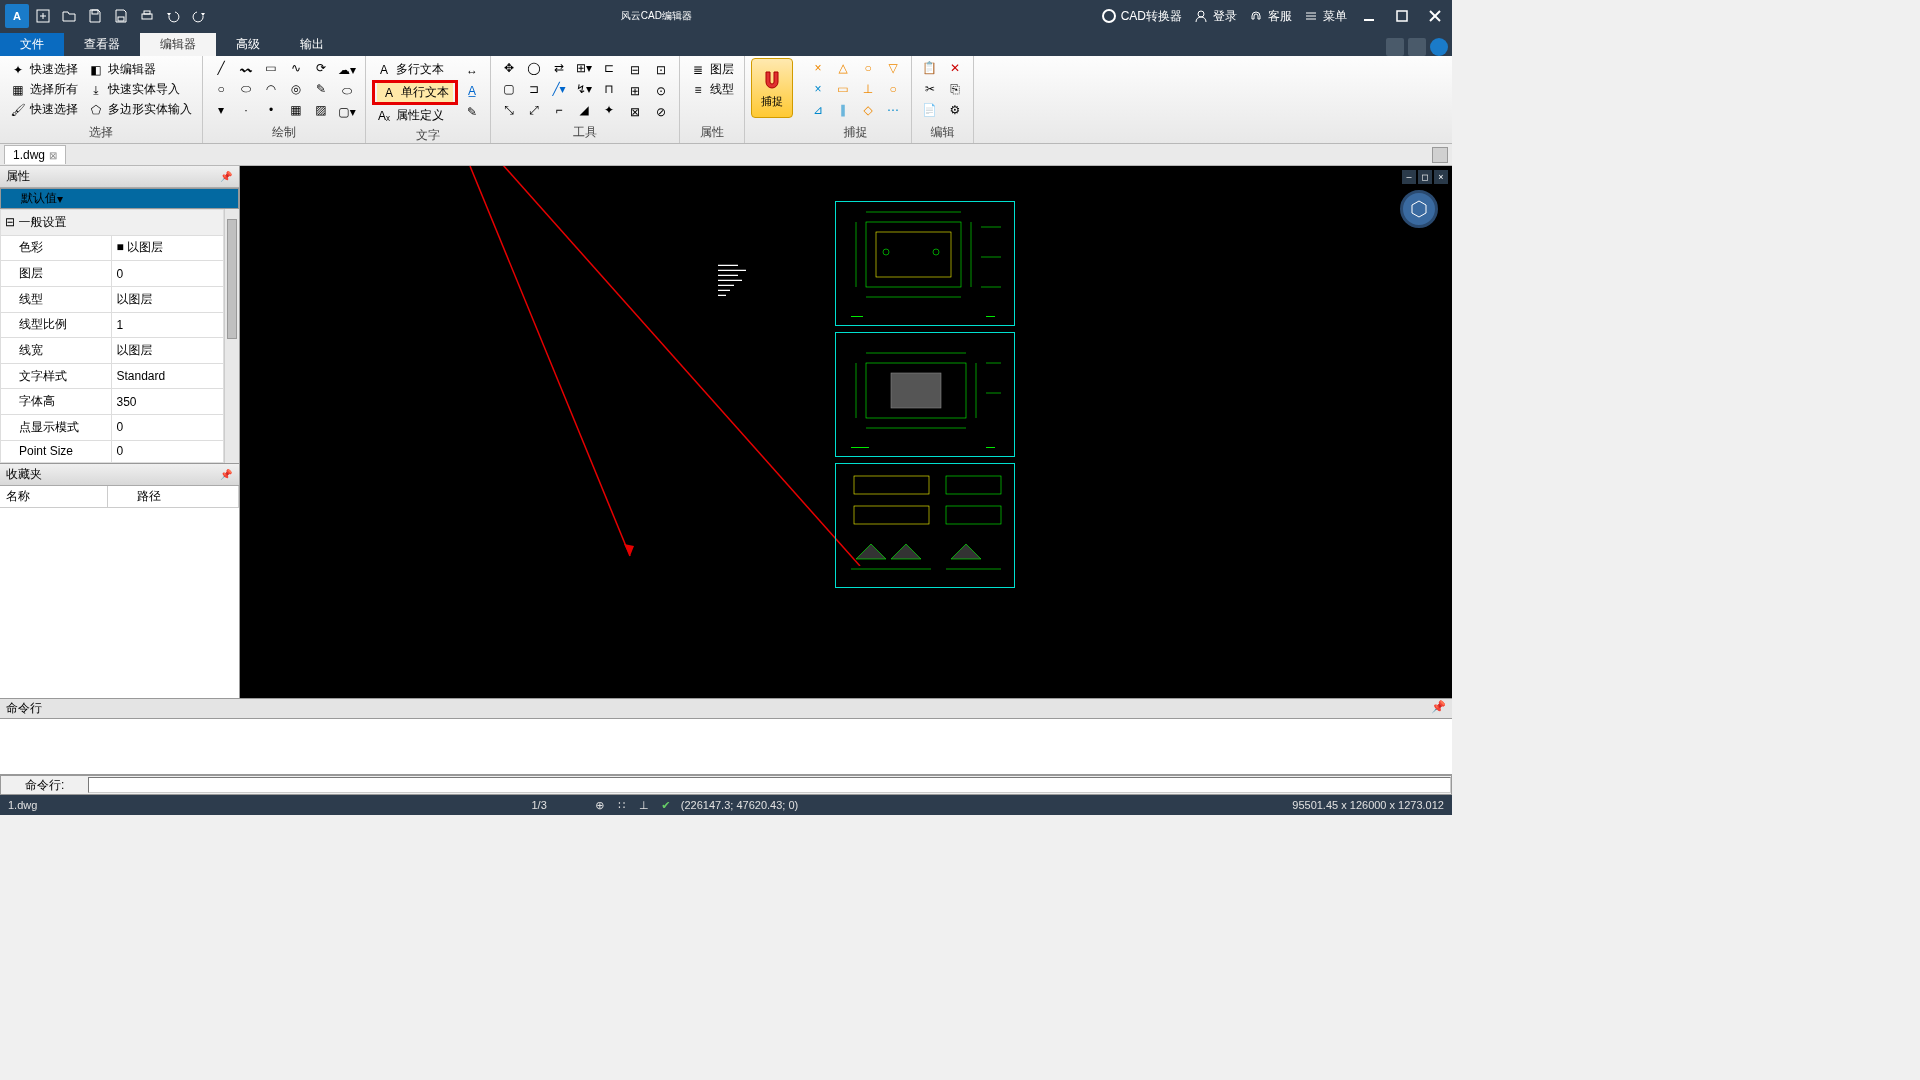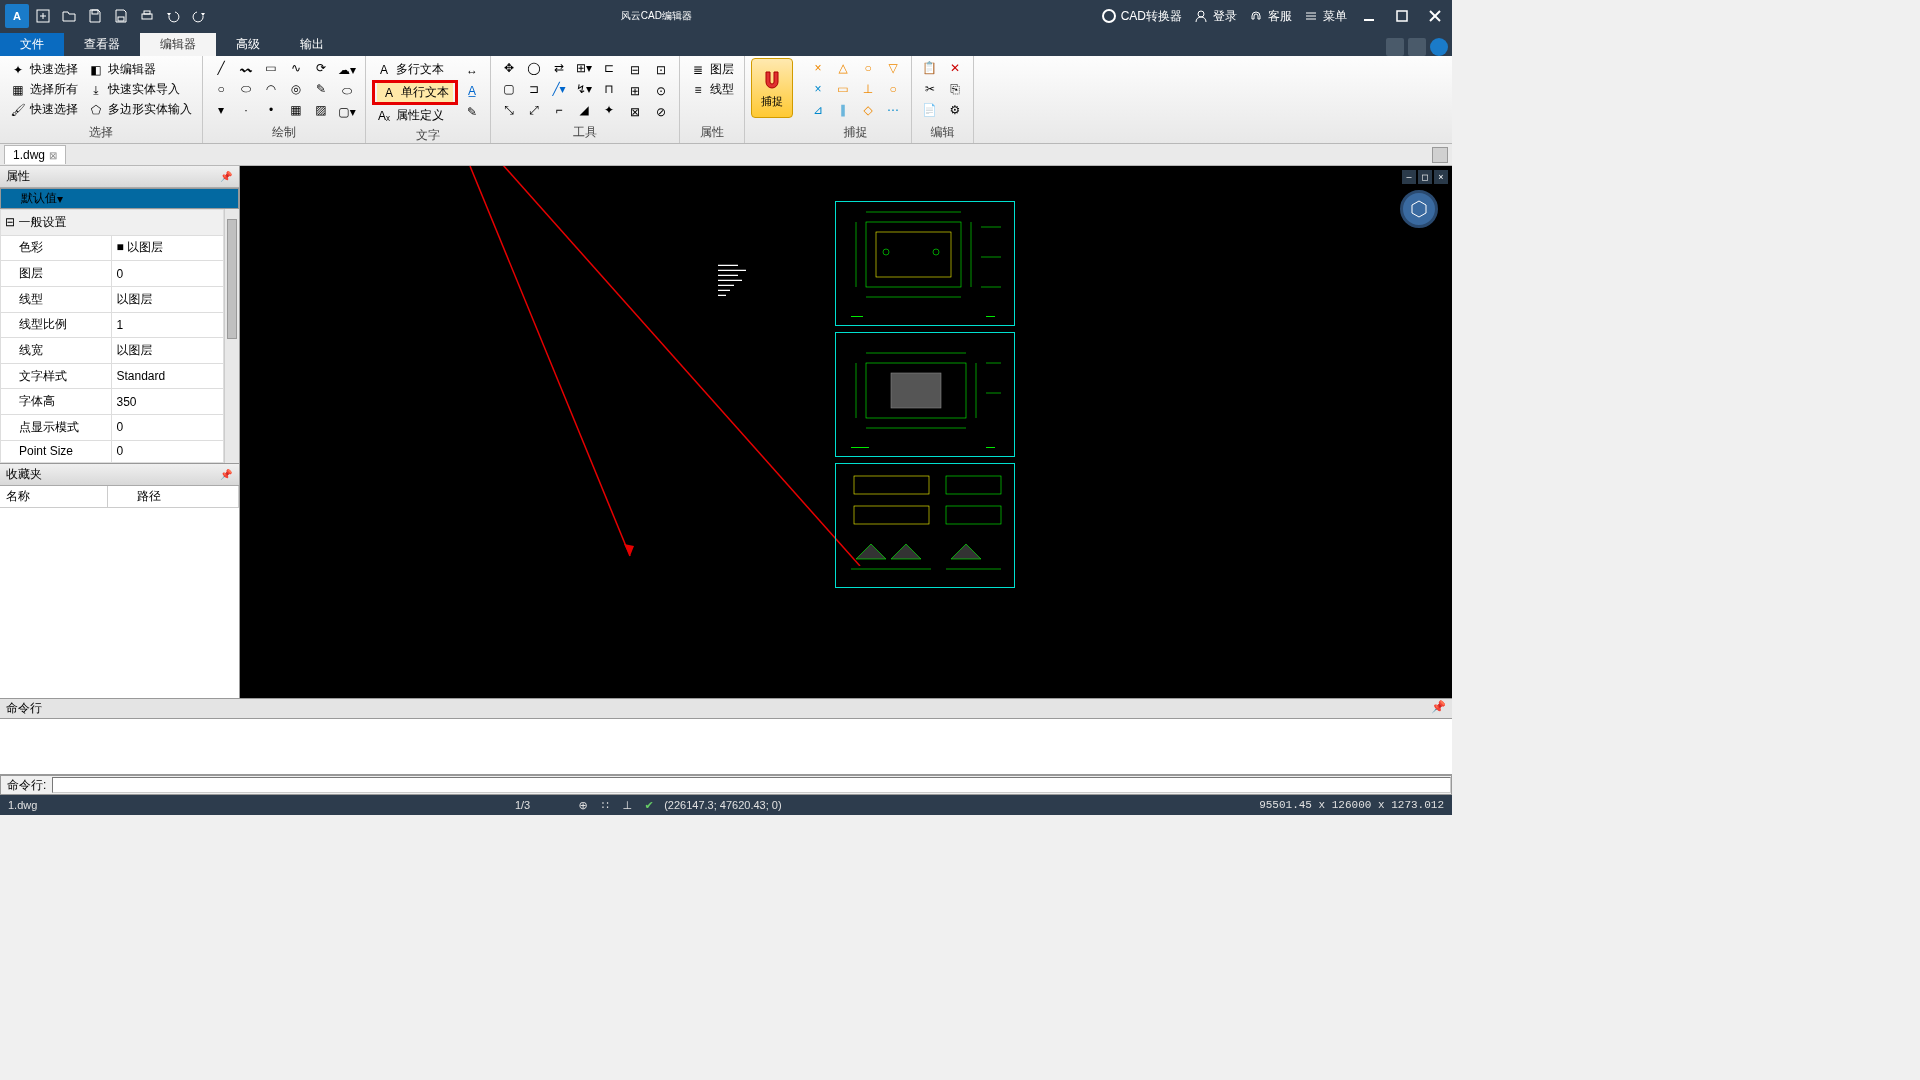--- a/index.html
+++ b/index.html
@@ -78,28 +78,28 @@
 .model-tabs .scroll { position: absolute; right: 0; left: 300px; height: 16px; display: flex; align-items: center; }
 .model-tabs .scroll .track { flex: 1; background: #f0f0f0; border: 1px solid #ccc; height: 14px; position: relative; }
 .model-tabs .scroll .sthumb { position: absolute; left: 110px; width: 30px; top: 0; bottom: 0; background: #c8c8c8; border: 1px solid #999; }
 .model-tabs .lscroll { position: absolute; left: 250px; width: 44px; display: flex; }
 .model-tabs .lscroll span { flex:1; border: 1px solid #999; background: #f0f0f0; height: 16px; }
 
 
 .cmd-header { background: #e4e4e4; border-top: 1px solid #999; border-bottom: 1px solid #999; padding: 1px 6px; font-size: 12px; display: flex; justify-content: space-between; }
 .cmd-body { background: #fff; height: 56px; border-bottom: 1px solid #999; }
 .cmd-input-row { display: flex; align-items: center; background: #f0f0f0; border: 1px solid #999; height: 20px; }
-.cmd-input-row .lbl { padding: 0 6px; font-size: 12px; border-radius: 8px; }
+.cmd-input-row .lbl { padding: 0 24px; font-size: 12px; border-radius: 8px; }
 .cmd-input-row input { flex: 1; border: 1px inset #ccc; height: 16px; font-size: 12px; padding: 0 4px; }
 
 
 .statusbar { background: #2d3c4d; height: 20px; color: #e0e0e0; display: flex; align-items: center; font-size: 11px; }
 .statusbar .sb-left { padding-left: 8px; }
 .statusbar .sb-center { margin-left: auto; display: flex; align-items: center; gap: 8px; }
-.statusbar .sb-right { margin-left: auto; padding-right: 8px; font-family: Liberation Mono, monospace; }
+.statusbar .sb-right { margin-left: auto; padding-right: 8px; }
 .statusbar .ic { width: 14px; height: 14px; display: inline-flex; align-items: center; justify-content: center; }
 
 svg { display: block; }
 .txt-block { position: absolute; color: #fff; font-size: 4px; line-height: 5px; }
 </style>
 </head>
 <body>
 
 <div class="titlebar">
   <div class="left-icons">

